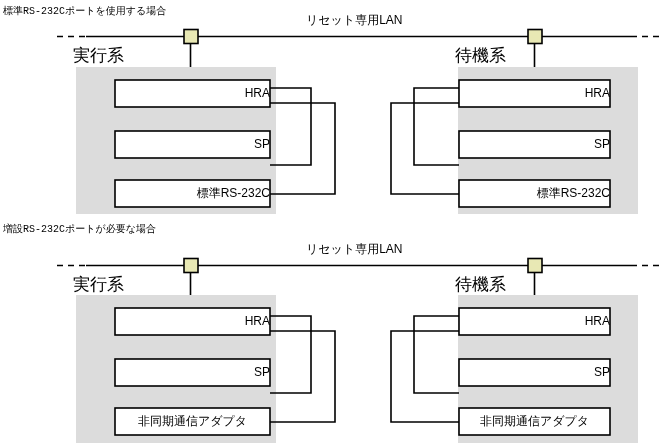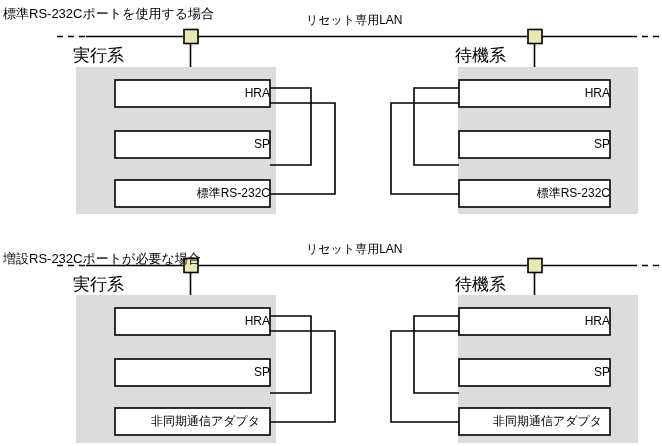--- a/index.html
+++ b/index.html
@@ -26,36 +26,36 @@
     width: 662px;
     height: 446px;
   }
   .txt {
     position: absolute;
     white-space: nowrap;
     color: #000000;
     line-height: 1;
   }
   .section-title {
-    font-size: 13px;
+    font-size: 10px;
+    font-family: Liberation Mono, monospace;
   }
   .lan-label {
     font-size: 12px;
   }
   .side-label {
     font-size: 17px;
   }
   .box-label {
     font-size: 12px;
     text-align: right;
   }
   .box-label-wide {
     font-size: 12px;
     text-align: center;
-    padding-left: 13px;
   }
 </style>
 </head>
 <body>
 
 <div id="diagram-root">
 
   <svg class="layer" viewBox="0 0 662 446" xmlns="http://www.w3.org/2000/svg">
 
     <g>
@@ -130,21 +130,21 @@
   <div class="txt side-label" style="left:455px; top:47px;">待機系</div>
 
   <div class="txt box-label" style="left:115px; top:87px; width:155px;">HRA</div>
   <div class="txt box-label" style="left:115px; top:138px; width:155px;">SP</div>
   <div class="txt box-label" style="left:115px; top:187px; width:155px;">標準RS-232C</div>
 
   <div class="txt box-label" style="left:459px; top:87px; width:151px;">HRA</div>
   <div class="txt box-label" style="left:459px; top:138px; width:151px;">SP</div>
   <div class="txt box-label" style="left:459px; top:187px; width:151px;">標準RS-232C</div>
 
-  <div class="txt section-title" style="left:3px; top:252px;">増設RS-232Cポートが必要な場合</div>
+  <div class="txt section-title" style="left:3px; top:225px;">増設RS-232Cポートが必要な場合</div>
 
   <div class="txt lan-label" style="left:306px; top:243px;">リセット専用LAN</div>
 
   <div class="txt side-label" style="left:73px; top:276px;">実行系</div>
 
   <div class="txt side-label" style="left:455px; top:276px;">待機系</div>
 
   <div class="txt box-label" style="left:115px; top:315px; width:155px;">HRA</div>
   <div class="txt box-label" style="left:115px; top:366px; width:155px;">SP</div>
   <div class="txt box-label-wide" style="left:115px; top:415px; width:155px;">非同期通信アダプタ</div>

